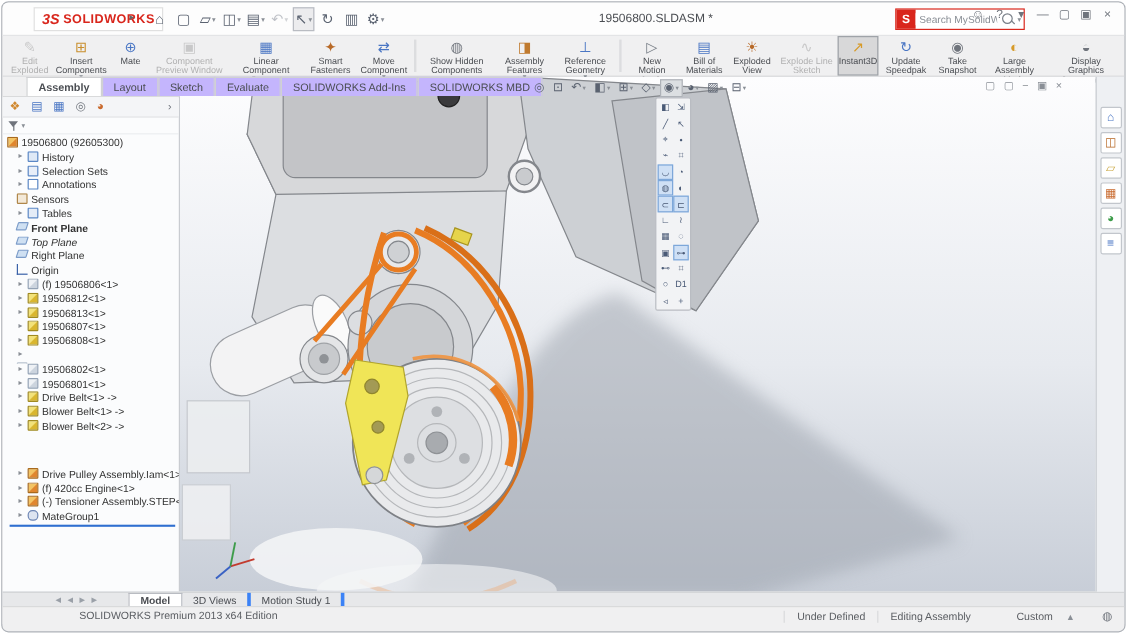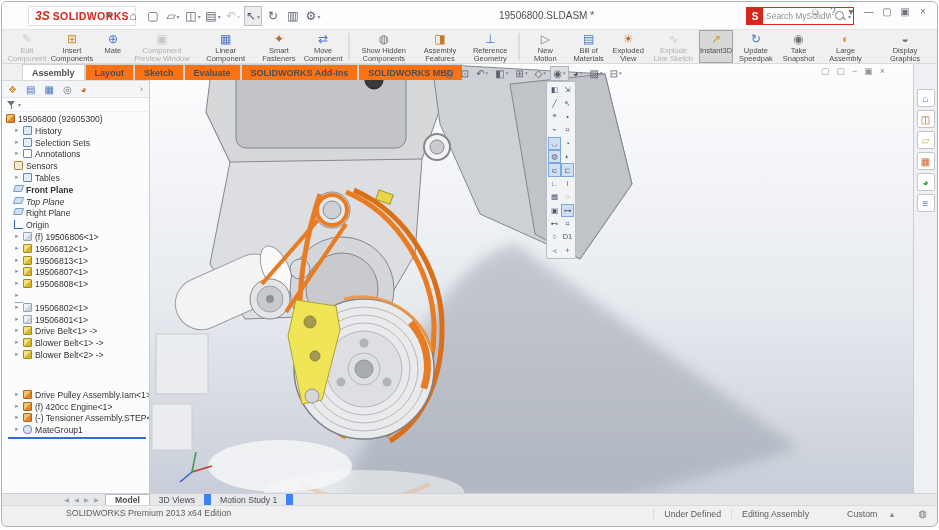--- a/index.html
+++ b/index.html
@@ -41,21 +41,21 @@
   .rbtn .ric { font-size:12px; line-height:13px; height:13px; }
   .rbtn .rlabel { font-size:7.5px; line-height:8px; color:#4a4d52; text-align:center; margin-top:1px; }
   .rbtn .rcaret { font-size:6px; color:#8a8f96; line-height:5px; }
   .rbtn.disabled { opacity:.4; filter:grayscale(1); }
   .rbtn.active { background:#d8d8d9; border-color:#9fa3a8; }
   .rbtn.sep { min-width:1px; max-width:1px; padding:0; margin:3px 2px; background:#dcdddf; }
 
   
   .tabstrip { position:absolute; left:0; top:62px; height:16px; display:flex; align-items:flex-end; padding-left:20px; z-index:5; }
   .ctab { height:16px; padding:0 9px; font-size:9px; color:#4a4d52; display:flex; align-items:center;
-          background:#f97316; border:1px solid #d0d1d3; border-bottom:0;font-weight:bold; }
+          background:#c4b5fd; border:1px solid #d0d1d3; border-bottom:0; }
   .ctab.active { background:#fff; font-weight:bold; }
 
   
   .content { position:absolute; left:0; top:62px; right:0; bottom:33px; }
   .lt-gap { position:absolute; left:0; top:0; width:148px; height:16px; background:#f0f0f1; }
 
   
   .treepanel { position:absolute; left:0; top:16px; width:148px; bottom:0; background:#fbfcfd; border-right:1px solid #c9ccd1; border-top:1px solid #d9dadb; }
   .tp-tabs { height:17px; display:flex; align-items:center; gap:9px; padding:0 6px; border-bottom:1px solid #e3e4e6; background:#f4f5f7;}
   .tp-tab { font-size:10px; line-height:13px; }
@@ -98,24 +98,24 @@
   .pcell.hl { background:#cfe0f5; border-color:#7da7d9; }
 
   
   .taskpane { position:absolute; right:0; top:0; width:24px; bottom:0; background:#eef0f3; border-left:1px solid #c9ccd1; z-index:4;}
   .taskpane .tpi { width:18px; height:18px; margin:3px auto 2px auto; border:1px solid #c2c6cc; background:#fff; border-radius:2px;
                    display:flex; align-items:center; justify-content:center; font-size:10px; }
   .taskpane .spacer { height:22px; }
 
   
   .bottomtabs { position:absolute; left:0; right:0; bottom:21px; height:12px; background:#e7e8ea; border-top:1px solid #cfd1d4;
-                display:flex; align-items:stretch; padding-left:60px; }
+                display:flex; align-items:stretch; padding-left:42px;gap:20px; }
   .bnav { display:flex; align-items:center; gap:1px; margin-right:4px; }
   .bnav .nbtn { font-size:6px; color:#9aa0a8; width:9px; text-align:center; }
-  .btab { padding:0 9px; font-size:8.6px; color:#4a4d52; display:flex; align-items:center; border-right:7px solid #3b82f6; }
+  .btab { padding:0 9px; font-size:8.6px; color:#4a4d52; display:flex; align-items:center; border-right:3px solid #3b82f6; }
   .btab.active { background:#fff; font-weight:bold; border:1px solid #b9bcc2; border-bottom:0; }
 
   
   .statusbar { position:absolute; left:0; right:0; bottom:6px; height:15px; background:#f0f0f1; border-top:1px solid #d9dadb;
                font-size:8.8px; color:#5a5d62; }
   .statusbar .sleft { position:absolute; left:64px; top:2px; }
   .statusbar .sright { position:absolute; right:10px; top:2px; display:flex; gap:0; align-items:center;}
   .statusbar .scell { padding:0 10px; border-left:1px solid #d9dadb; }
   .statusbar .sglobe { margin-left:14px; font-size:10px; color:#6f747c; }
 </style>
@@ -185,21 +185,21 @@
         <span class="wbtn">▢</span>
         <span class="wbtn">▣</span>
         <span class="wbtn">×</span>
       </div>
   </div>
 
   <div class="ribbon">
 
       <div class="rbtn disabled">
         <span class="ric" style="color: rgb(138, 143, 150);">✎</span>
-        <span class="rlabel">Edit Component</span>
+        <span class="rlabel">Edit Exploded</span>
 
       </div>
 
       <div class="rbtn">
         <span class="ric" style="color: rgb(201, 143, 46);">⊞</span>
         <span class="rlabel">Insert Components</span>
         <span class="rcaret">▾</span>
       </div>
 
       <div class="rbtn">

